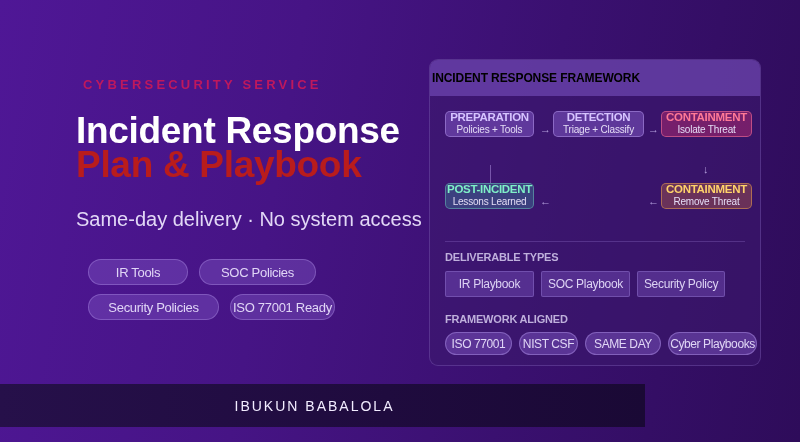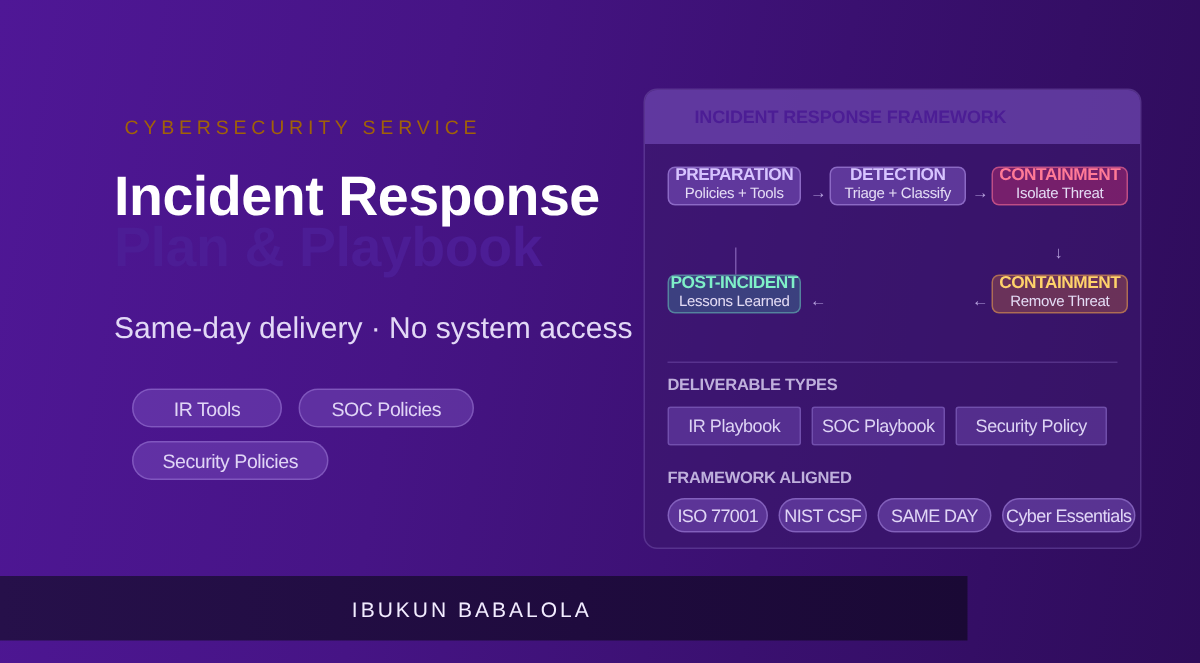--- a/index.html
+++ b/index.html
@@ -1,27 +1,27 @@
 <!DOCTYPE html>
 <html><head>
 <meta charset="utf-8">
 <style>
 *{box-sizing:border-box;margin:0;padding:0}
 html,body{width:800px;height:442px;overflow:hidden}
 body{font-family:"Liberation Sans",sans-serif;position:relative;
  background:linear-gradient(100deg,#4f1796 0%,#461485 35%,#3a1070 65%,#2e0c5a 100%);}
 .page{position:absolute;left:0;top:0;width:800px;height:399px;}
-.eyebrow{position:absolute;left:83px;top:77px;font-size:13px;font-weight:normal;letter-spacing:3.2px;color:#a16207;white-space:nowrap}
+.eyebrow{position:absolute;left:83px;top:77px;font-size:13px;font-weight:bold;letter-spacing:3.2px;color:#be185d;white-space:nowrap}
 .title1{position:absolute;left:76px;top:110px;font-size:37px;font-weight:bold;color:#ffffff;white-space:nowrap;letter-spacing:-0.3px}
-.title2{position:absolute;left:76px;top:144px;font-size:37px;font-weight:bold;color:#4c1d95;white-space:nowrap;letter-spacing:-0.3px}
+.title2{position:absolute;left:76px;top:144px;font-size:37px;font-weight:bold;color:#b91c1c;white-space:nowrap;letter-spacing:-0.3px}
 .sub{position:absolute;left:76px;top:208px;font-size:20px;color:#e2d8f6;white-space:nowrap}
 .pill{position:absolute;height:26px;border-radius:13px;background:rgba(140,100,210,0.35);border:1px solid rgba(190,160,240,0.35);
  color:#e0d5f6;font-size:13px;display:flex;align-items:center;justify-content:center;letter-spacing:-0.3px}
 .card{position:absolute;left:429px;top:59px;width:332px;height:307px;border-radius:9px;background:rgba(60,25,110,0.55);border:1px solid rgba(170,140,230,0.25);overflow:hidden}
-.card-head{height:36px;background:rgba(120,80,190,0.6);display:flex;align-items:center;padding-left:33px;font-size:12px;font-weight:bold;color:#4c1d95;letter-spacing:-0.1px}
+.card-head{height:36px;background:rgba(120,80,190,0.6);display:flex;align-items:center;padding-left:2px;font-size:12px;font-weight:bold;color:#000000;letter-spacing:-0.1px}
 .stage{position:absolute;width:89px;height:26px;border-radius:5px;display:flex;flex-direction:column;align-items:center;justify-content:flex-end;border:1px solid}
 .stage .n{font-size:11.5px;font-weight:bold;letter-spacing:-0.3px;line-height:13px}
 .stage .d{font-size:10px;color:#e4dcf5;line-height:12px;letter-spacing:-0.2px}
 .s-purple{background:rgba(140,100,210,0.45);border-color:rgba(185,155,240,0.5)}
 .s-purple .n{color:#d7c4ff}
 .s-red{background:rgba(170,40,110,0.55);border-color:rgba(240,110,150,0.6)}
 .s-red .n{color:#ff7a96}
 .s-teal{background:rgba(60,100,140,0.55);border-color:rgba(110,200,190,0.5)}
 .s-teal .n{color:#7ff0c8}
 .s-orange{background:rgba(140,70,80,0.6);border-color:rgba(220,150,80,0.6)}
@@ -40,20 +40,21 @@
 
 <div class="page">
   <div class="eyebrow">CYBERSECURITY SERVICE</div>
   <div class="title1">Incident Response</div>
   <div class="title2">Plan &amp; Playbook</div>
   <div class="sub">Same-day delivery · No system access</div>
 
   <div class="pill" style="left:88px;top:259px;width:100px">IR Tools</div>
   <div class="pill" style="left:199px;top:259px;width:117px">SOC Policies</div>
   <div class="pill" style="left:88px;top:294px;width:131px">Security Policies</div>
+  <div class="pill" style="left:230px;top:294px;width:105px">ISO 77001 Ready</div>
 
   <div class="card">
     <div class="card-head">INCIDENT RESPONSE FRAMEWORK</div>
 
     <div class="stage s-purple" style="left:15px;top:51px">
       <span class="n">PREPARATION</span>
       <span class="d">Policies + Tools</span>
     </div>
     <span class="arrow" style="left:110px;top:64px">→</span>
     <div class="stage s-purple" style="left:123px;top:51px;width:91px">
@@ -78,25 +79,25 @@
     <div class="stage s-orange" style="left:231px;top:123px;width:91px">
       <span class="n">CONTAINMENT</span>
       <span class="d">Remove Threat</span>
     </div>
 
     <div class="divider" style="top:181px"></div>
 
     <div class="sec" style="top:191px">DELIVERABLE TYPES</div>
     <div class="box" style="left:15px;top:211px;width:89px">IR Playbook</div>
     <div class="box" style="left:111px;top:211px;width:89px">SOC Playbook</div>
-    <div class="box" style="left:207px;top:211px;width:101px">Security Policy</div>
+    <div class="box" style="left:207px;top:211px;width:88px">Security Policy</div>
 
     <div class="sec" style="top:253px">FRAMEWORK ALIGNED</div>
     <div class="tag" style="left:15px;top:272px;width:67px">ISO 77001</div>
     <div class="tag" style="left:89px;top:272px;width:59px">NIST CSF</div>
     <div class="tag" style="left:155px;top:272px;width:76px">SAME DAY</div>
-    <div class="tag" style="left:238px;top:272px;width:89px">Cyber Essentials</div>
+    <div class="tag" style="left:238px;top:272px;width:89px">Cyber Playbooks</div>
   </div>
 </div>
 
 <div class="footer">
   <span>IBUKUN BABALOLA</span>
 </div>
 
 </body></html>

